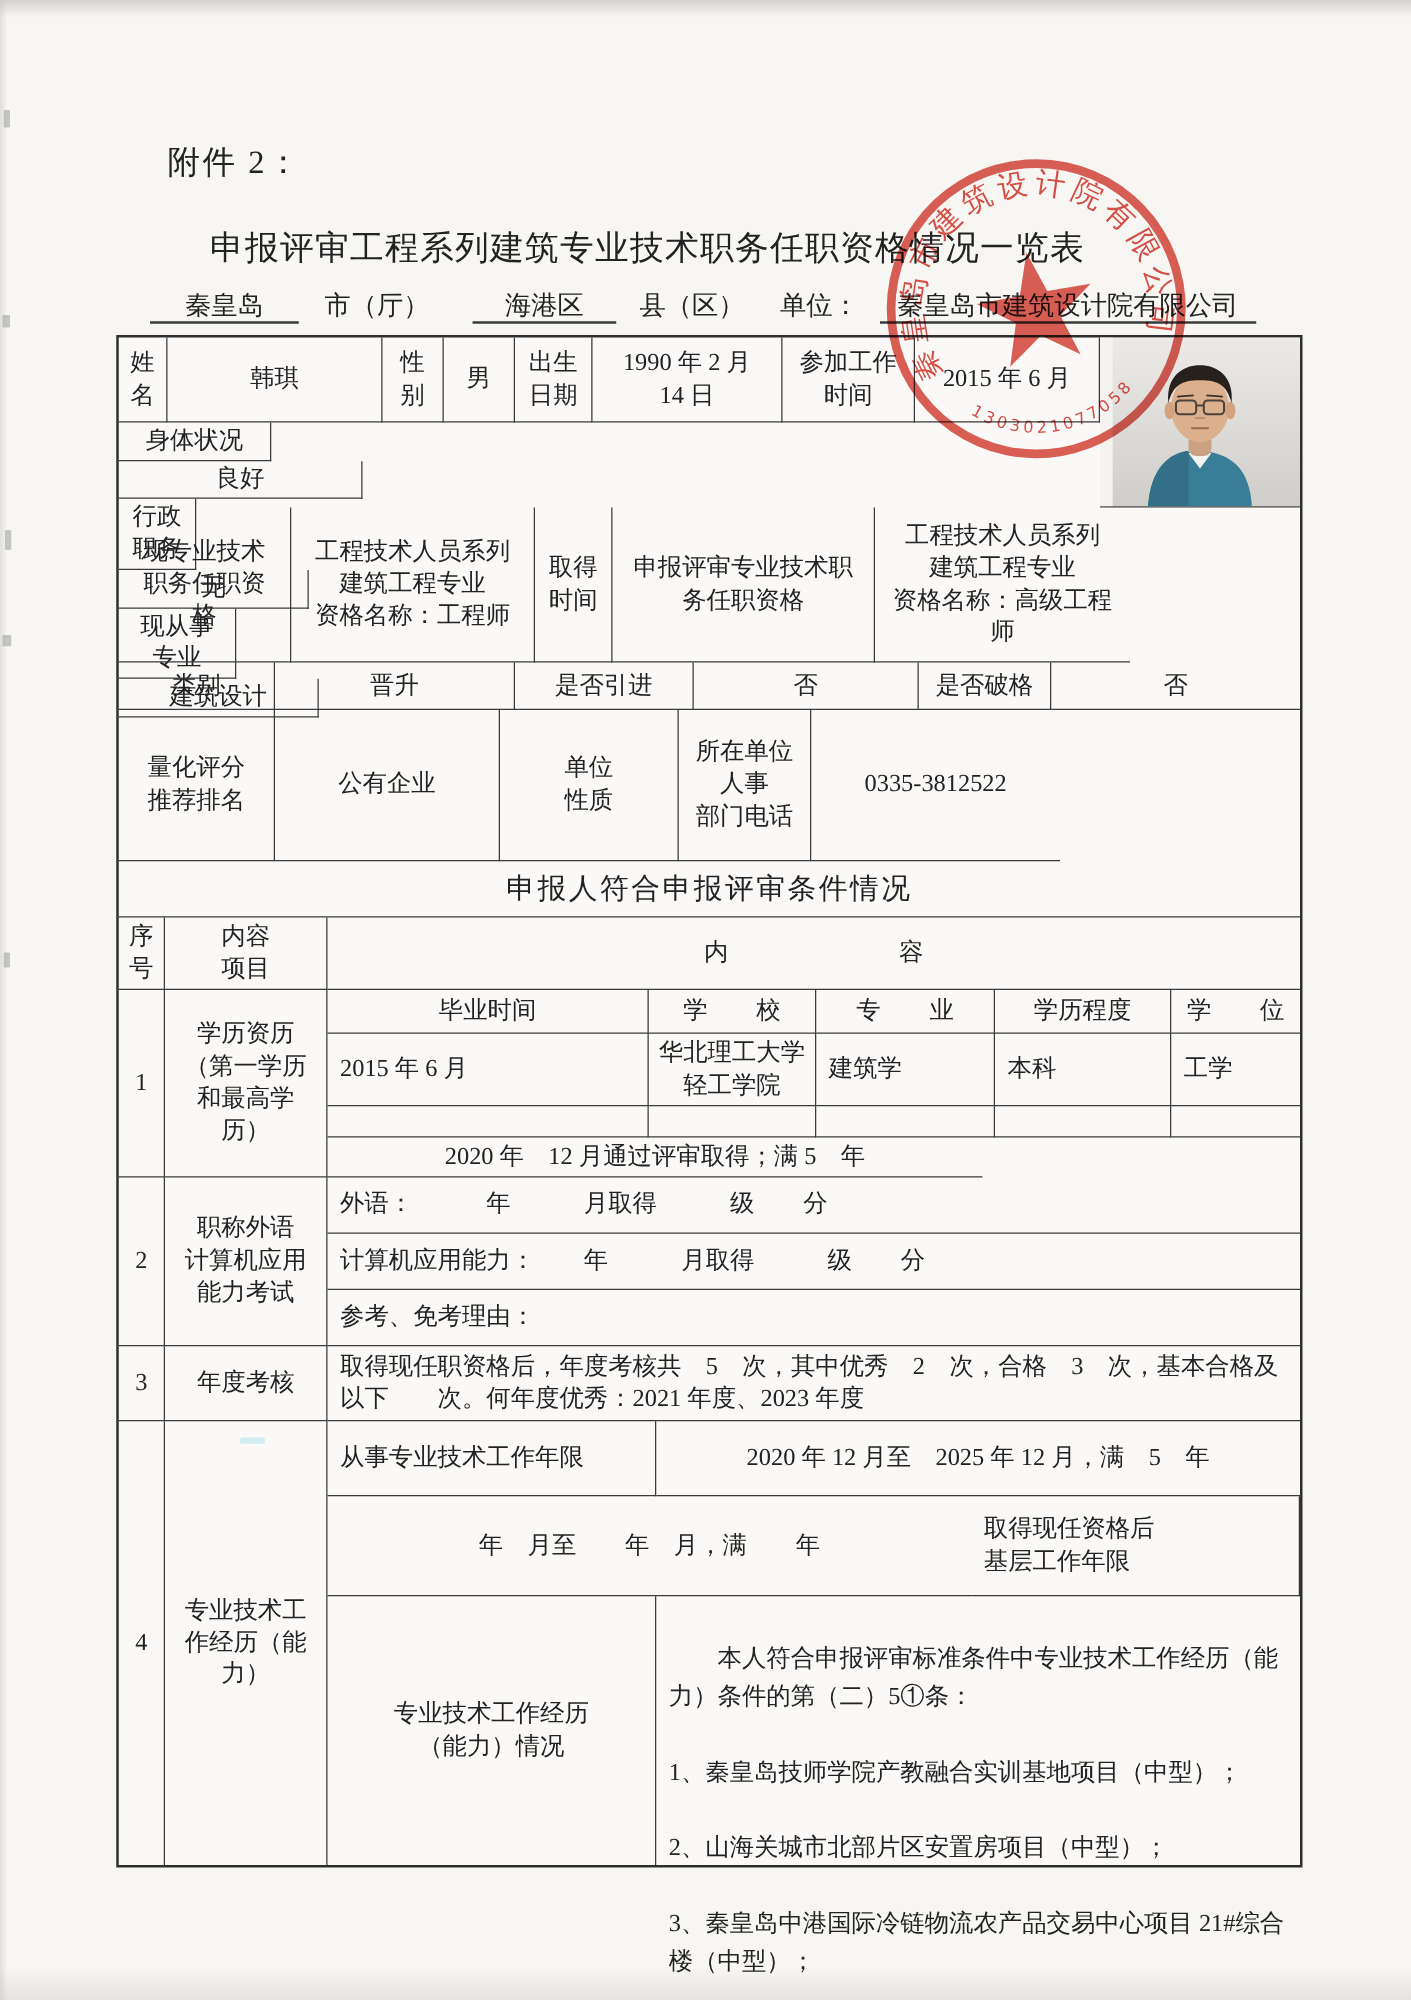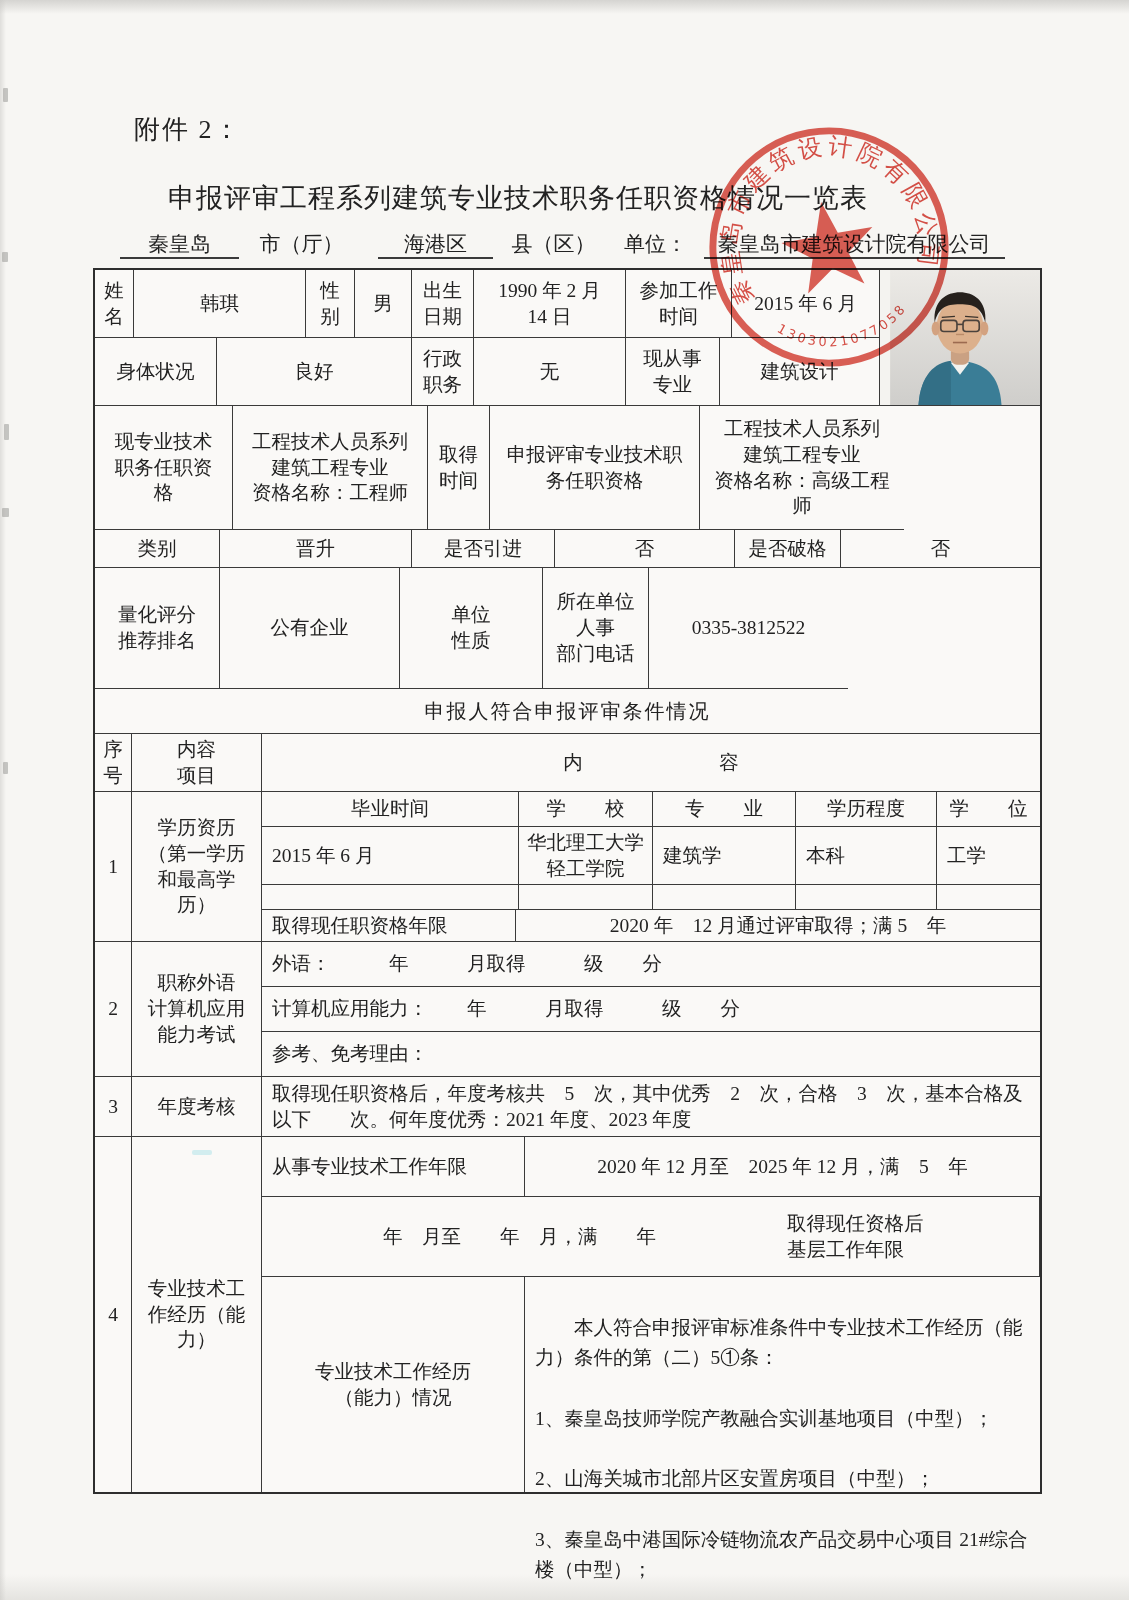--- a/index.html
+++ b/index.html
@@ -28,21 +28,21 @@
 
   .tbl{position:absolute;left:93px;top:268px;width:945px;border:2.2px solid #2e2e2e;background:rgba(255,255,255,.35);}
   .row{display:flex;}
   .col{display:flex;flex-direction:column;}
   .c{box-sizing:border-box;border-right:1.6px solid #3a3a3a;border-bottom:1.6px solid #3a3a3a;
      display:flex;align-items:center;justify-content:center;text-align:center;
      white-space:pre-line;font-size:19.5px;line-height:1.32;padding:2px 4px;min-width:0;}
   .nr{border-right:none;}
   .nb{border-bottom:none;}
   .al{justify-content:flex-start;text-align:left;padding-left:10px;}
-  .section-title{font-size:20px;letter-spacing:2px;}
+  .section-title{font-size:23px;letter-spacing:2px;}
   .para{display:block;width:100%;padding:4px 8px 4px 6px;font-size:19.5px;line-height:1.55;text-align:left;}
   .para .intro{text-indent:2em;}
   .photo-cell{padding:0;align-items:stretch;}
   .photo-cell svg{display:block;width:100%;height:100%;}
 
   .stamp{position:absolute;left:696px;top:120px;width:266px;height:258px;
     mix-blend-mode:multiply;opacity:.88;pointer-events:none;}
 </style>
 </head>
 <body>
@@ -88,21 +88,21 @@
 别</div>
           <div class="c" style="width:57px;">男</div>
           <div class="c" style="width:62px;">出生
 日期</div>
           <div class="c" style="width:152px;">1990 年 2 月
 14 日</div>
           <div class="c" style="width:106px;">参加工作
 时间</div>
           <div class="c" style="width:148px;">2015 年 6 月</div>
         </div>
-        <div class="row" style="height:68px;">
+        <div class="row" style="height:68px;flex-direction:column;">
           <div class="c" style="width:122px;">身体状况</div>
           <div class="c" style="width:195px;text-align:right;">良好</div>
           <div class="c" style="width:62px;">行政
 职务</div>
           <div class="c" style="width:152px;">无</div>
           <div class="c" style="width:94px;">现从事
 专业</div>
           <div class="c" style="width:160px;">建筑设计</div>
         </div>
       </div>
@@ -215,21 +215,20 @@
           <div class="c al nr" style="width:103px;">工学</div>
         </div>
         <div class="row" style="height:25px;">
           <div class="c" style="width:257px;"></div>
           <div class="c" style="width:134px;"></div>
           <div class="c" style="width:143px;"></div>
           <div class="c" style="width:141px;"></div>
           <div class="c nr" style="width:103px;"></div>
         </div>
         <div class="row" style="height:32px;">
-          <div class="c al" style="width:254px;">取得现任职资格年限</div>
           <div class="c nr" style="width:524px;">2020 年　12 月通过评审取得；满 5　年</div>
         </div>
       </div>
     </div>
 
     <div class="row" style="height:135px;">
       <div class="c" style="width:37px;">2</div>
       <div class="c" style="width:130px;">职称外语
 计算机应用
 能力考试</div>

